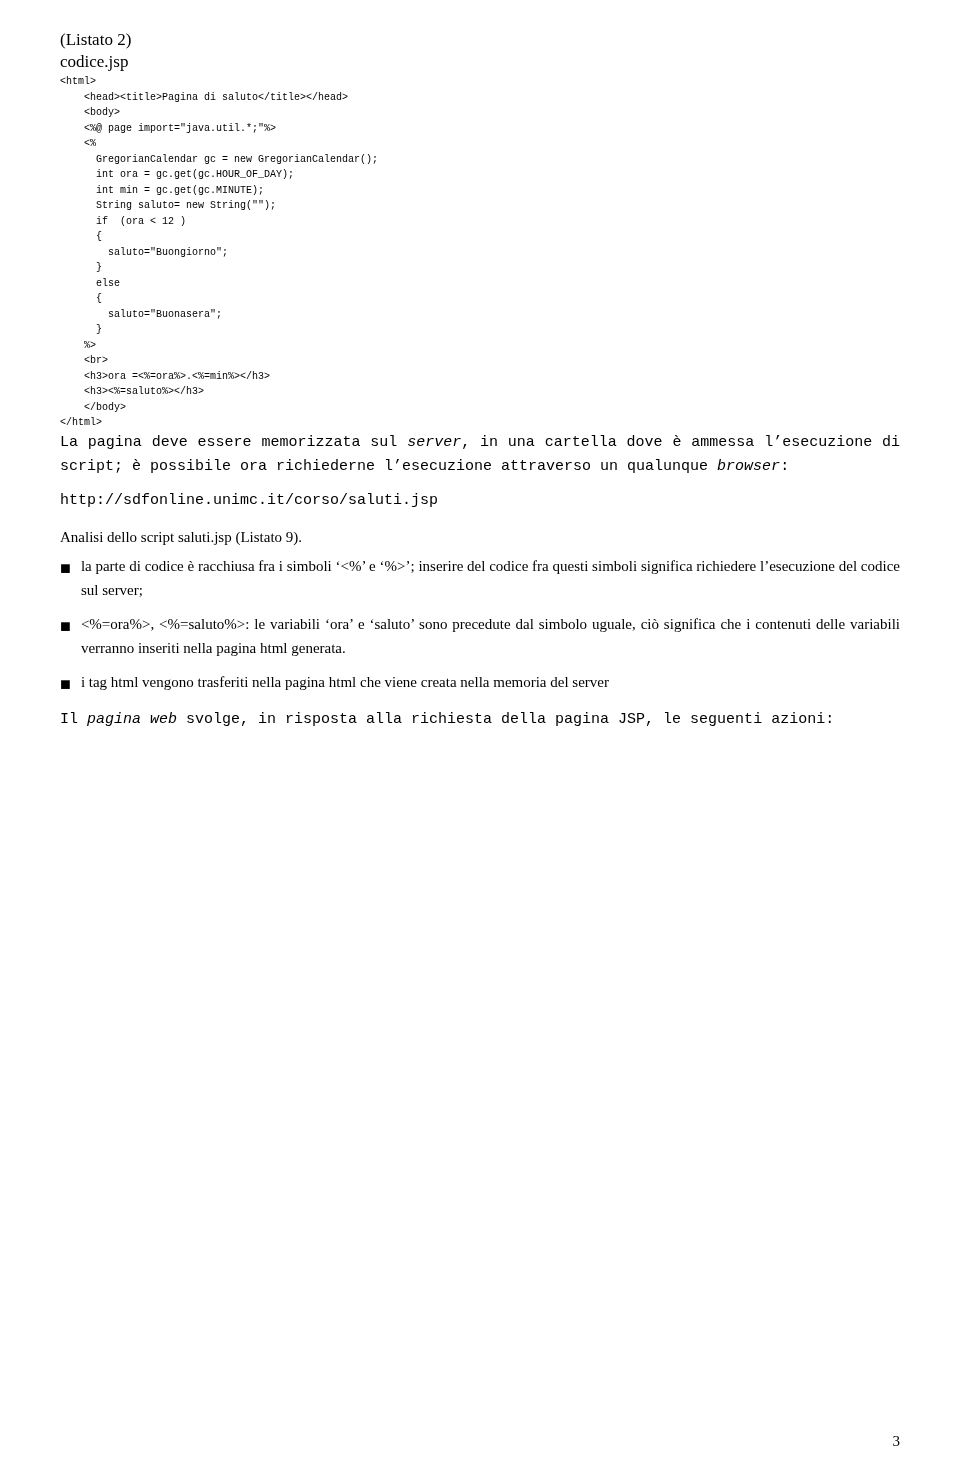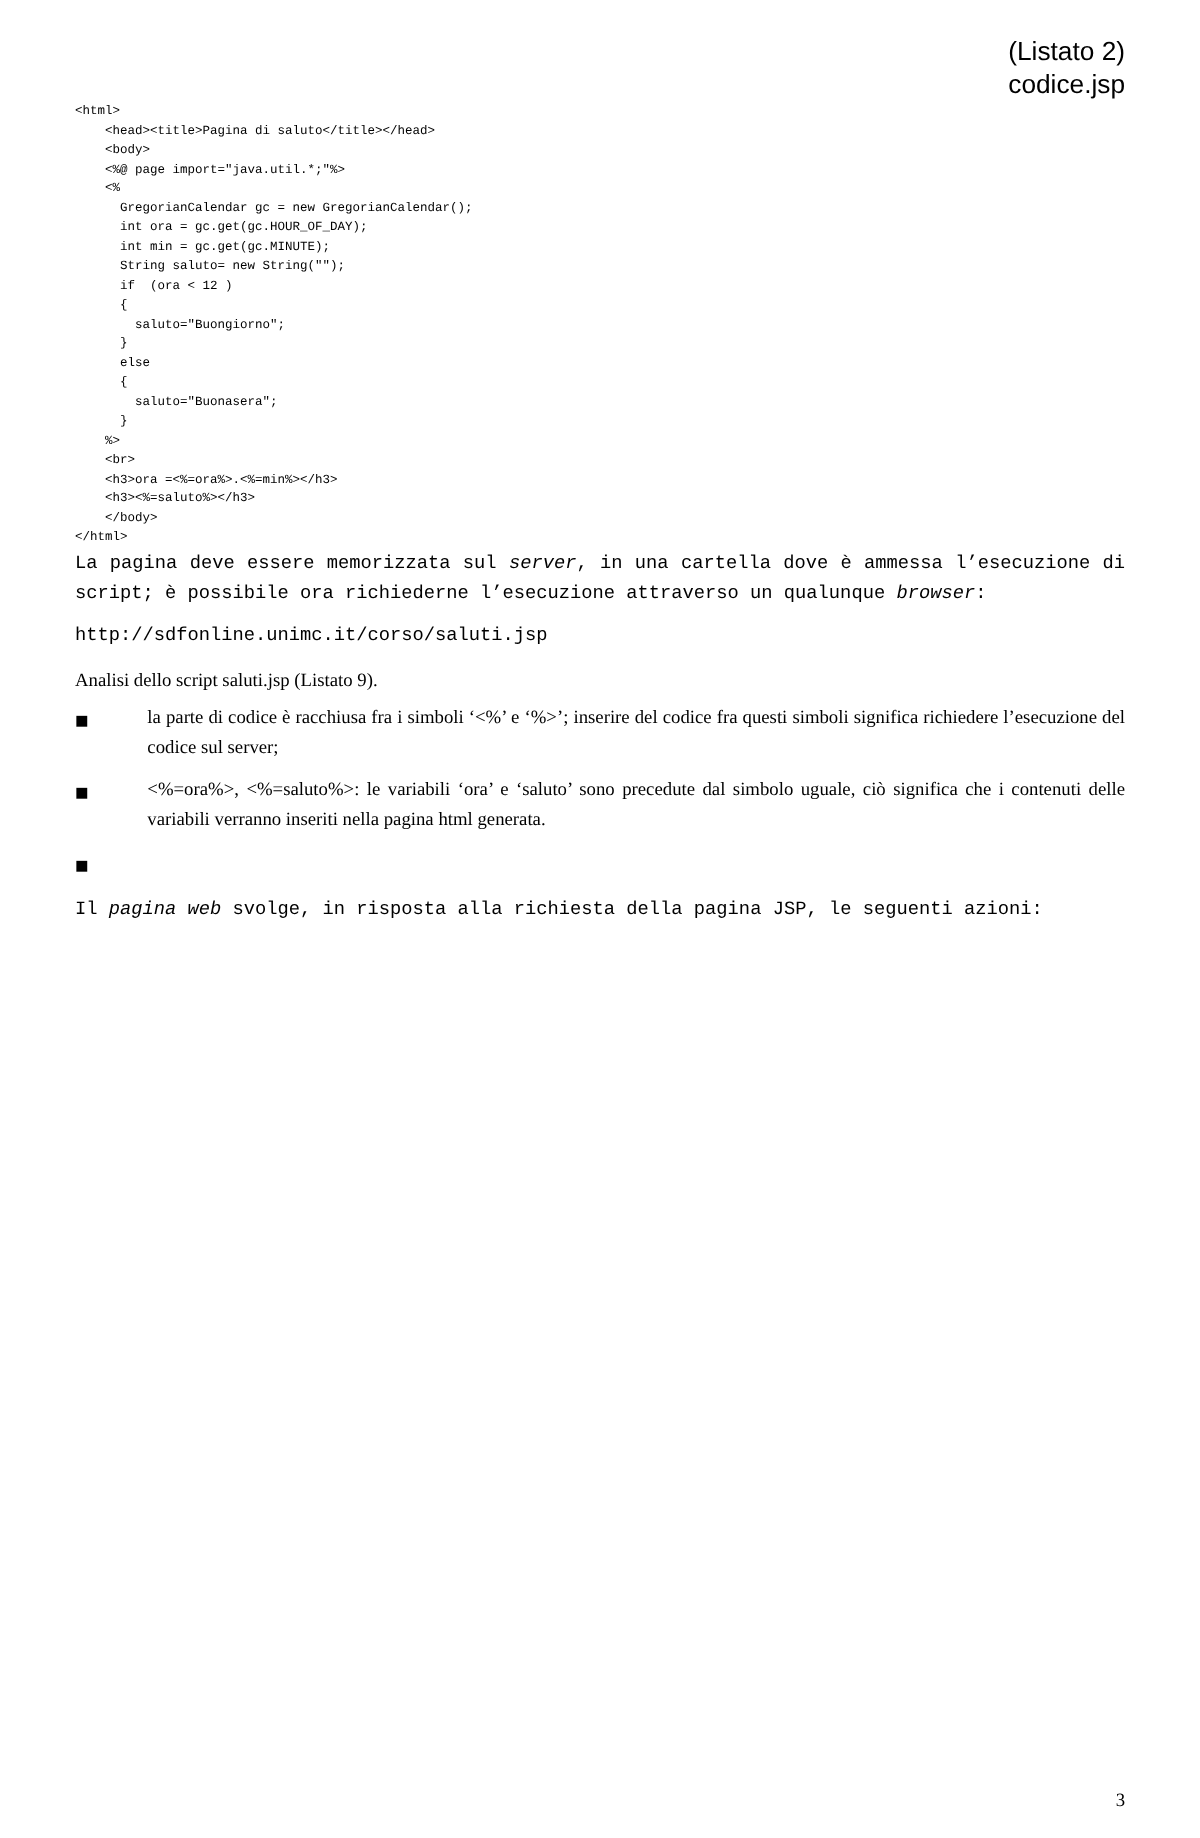--- a/index.html
+++ b/index.html
@@ -14,24 +14,23 @@
       position: relative;
     }
     .page-number {
       position: absolute;
       bottom: 20px;
       right: 60px;
       font-family: "Times New Roman", Times, serif;
       font-size: 15px;
     }
     .listing-title {
-      font-family: Liberation Sans, sans-serif;
-      font-size: 21px;
+      font-family: Liberation Serif, serif;
+      font-size: 17px;
       margin-bottom: 2px;
-      text-align: right;
     }
     .code-block {
       font-family: Liberation Mono, monospace;
       font-size: 10px;
       line-height: 1.55;
       white-space: pre;
     }
     .prose {
       font-family: Liberation Mono, monospace;
       font-size: 15px;
@@ -63,21 +62,20 @@
     }
     .bullet-icon {
       font-size: 18px;
       margin-right: 10px;
       margin-top: 0px;
       flex-shrink: 0;
       font-style: normal;
     }
     .bullet-text {
       flex: 1;
-      margin-left: 37px;
     }
   </style>
 </head>
 <body>
 
 <div class="listing-title">(Listato 2)</div>
 <div class="listing-title">codice.jsp</div>
 <div class="code-block">&lt;html&gt;
     &lt;head&gt;&lt;title&gt;Pagina di saluto&lt;/title&gt;&lt;/head&gt;
     &lt;body&gt;
@@ -115,20 +113,21 @@
   <li>
     <span class="bullet-icon">■</span>
     <span class="bullet-text">la parte di codice è racchiusa fra i simboli ‘&lt;%’ e ‘%&gt;’; inserire del codice fra questi simboli significa richiedere l’esecuzione del codice sul server;</span>
   </li>
   <li>
     <span class="bullet-icon">■</span>
     <span class="bullet-text">&lt;%=ora%&gt;, &lt;%=saluto%&gt;: le variabili ‘ora’ e ‘saluto’ sono precedute dal simbolo  uguale, ciò significa che i contenuti delle variabili verranno inseriti nella pagina html generata.</span>
   </li>
   <li>
     <span class="bullet-icon">■</span>
+    <span class="bullet-text">i tag html vengono trasferiti nella pagina html che viene creata nella memoria del server</span>
   </li>
 </ul>
 
 <p class="prose">
   Il <span class="italic">pagina web</span> svolge, in risposta alla richiesta della pagina JSP, le seguenti azioni:
 </p>
 
 <div class="page-number">3</div>
 
 </body></html>

